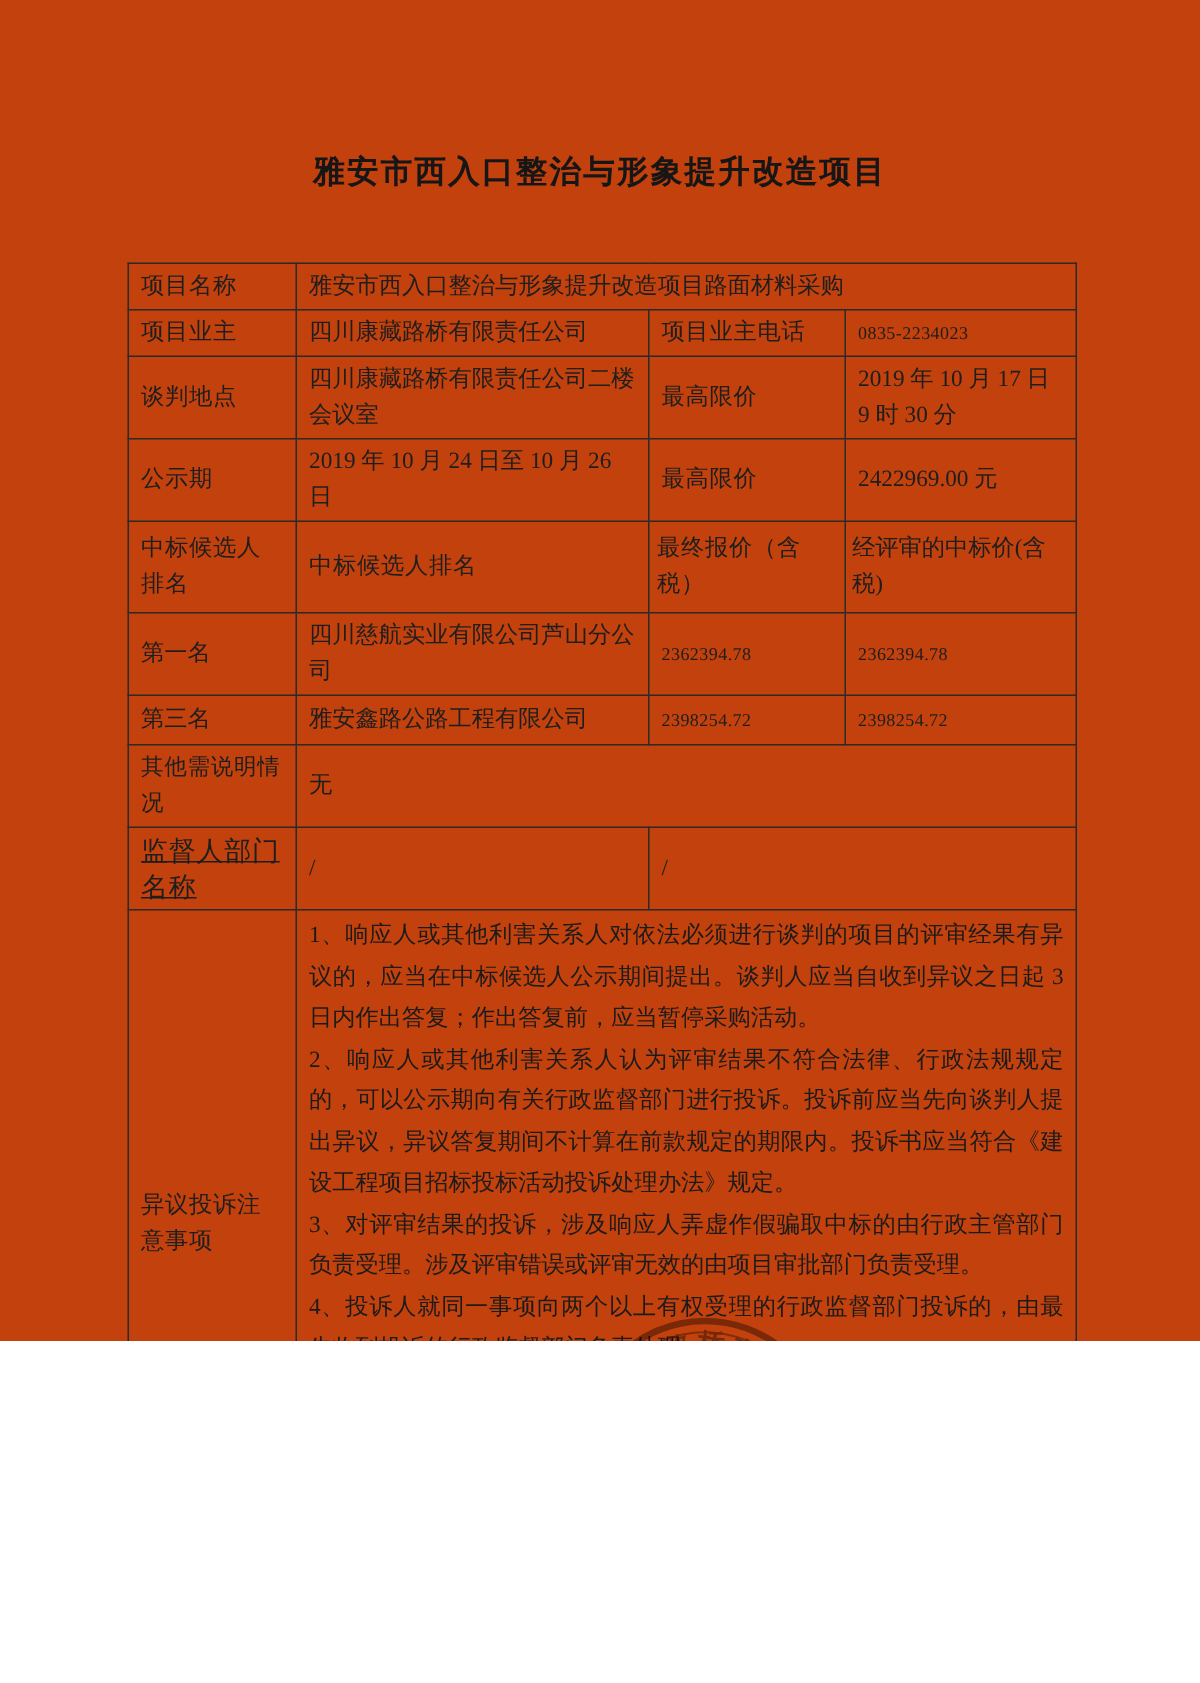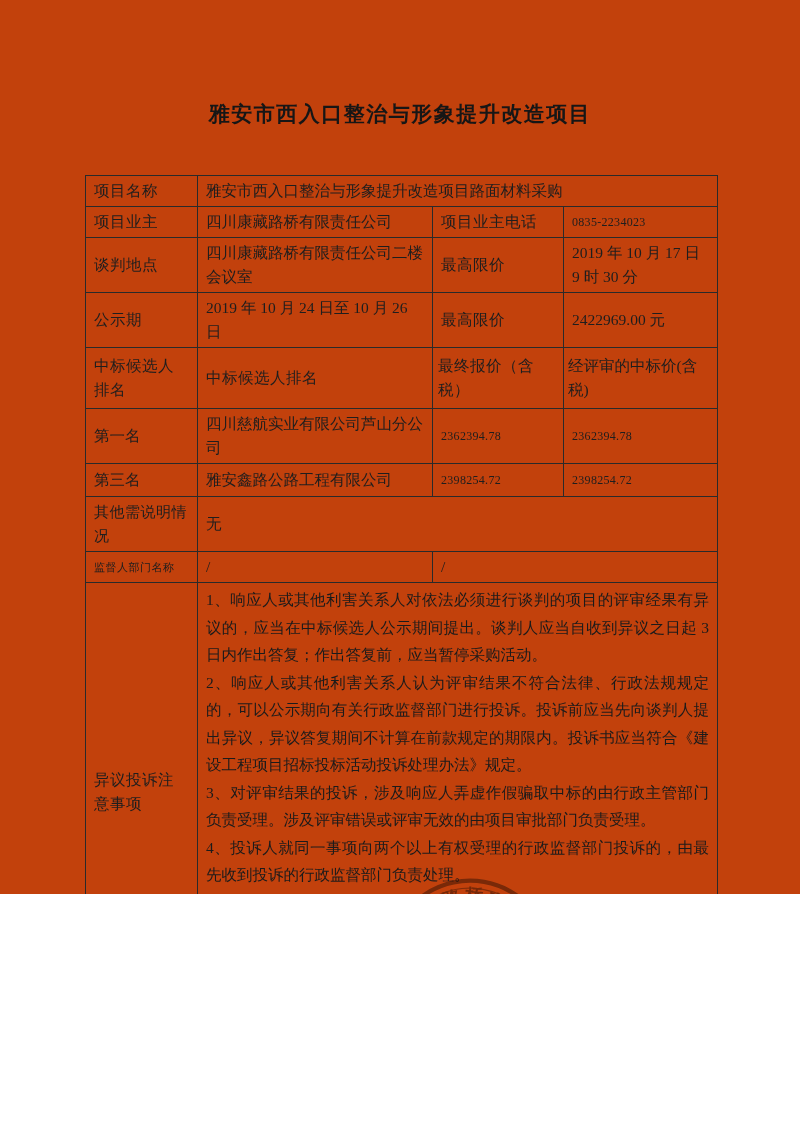--- a/index.html
+++ b/index.html
@@ -110,21 +110,21 @@
         <td>第三名</td>
         <td>雅安鑫路公路工程有限公司</td>
         <td class="num">2398254.72</td>
         <td class="num">2398254.72</td>
       </tr>
       <tr class="h27">
         <td class="lbl" style="font-size:15px;">其他需说明情况</td>
         <td colspan="3">无</td>
       </tr>
       <tr class="h28">
-        <td class="lbl" style="font-size:11px;">监督人部门名称</td>
+        <td class="lbl" style="font-size:18px;text-decoration:underline;">监督人部门名称</td>
         <td>/</td>
         <td colspan="2">/</td>
       </tr>
       <tr>
         <td class="lbl notice-label">异议投诉注意事项</td>
         <td colspan="3" class="notice-cell">
           <p>1、响应人或其他利害关系人对依法必须进行谈判的项目的评审经果有异议的，应当在中标候选人公示期间提出。谈判人应当自收到异议之日起 3 日内作出答复；作出答复前，应当暂停采购活动。</p>
           <p>2、响应人或其他利害关系人认为评审结果不符合法律、行政法规规定的，可以公示期向有关行政监督部门进行投诉。投诉前应当先向谈判人提出异议，异议答复期间不计算在前款规定的期限内。投诉书应当符合《建设工程项目招标投标活动投诉处理办法》规定。</p>
           <p>3、对评审结果的投诉，涉及响应人弄虚作假骗取中标的由行政主管部门负责受理。涉及评审错误或评审无效的由项目审批部门负责受理。</p>
           <p>4、投诉人就同一事项向两个以上有权受理的行政监督部门投诉的，由最先收到投诉的行政监督部门负责处理。</p>

